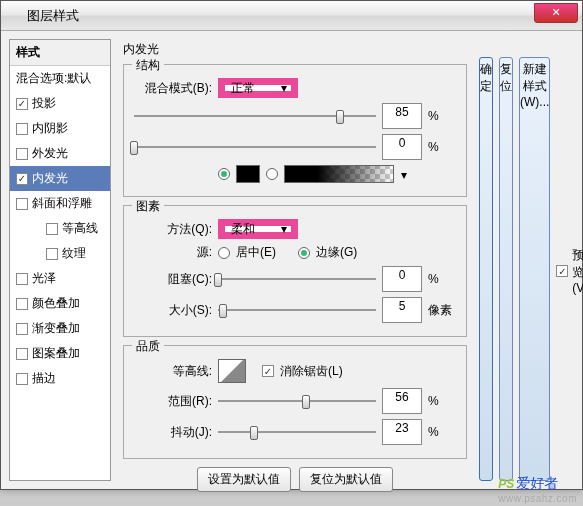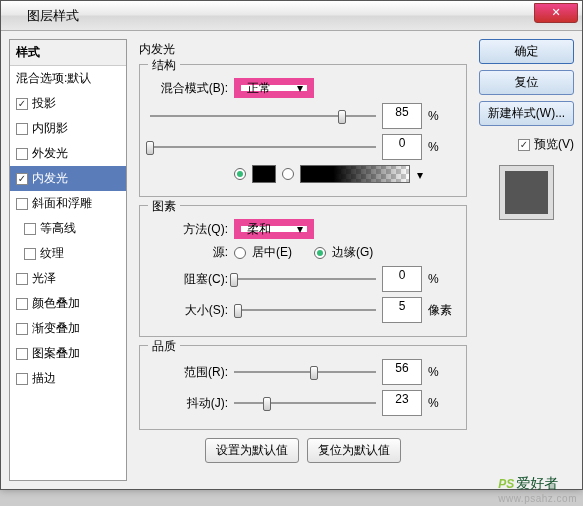--- a/index.html
+++ b/index.html
@@ -2,24 +2,24 @@
 <html><head>
 <meta charset="utf-8">
 <style>
 * { box-sizing: border-box; font-family: "Microsoft YaHei", SimSun, sans-serif; font-size: 12px; }
 body { margin: 0; background: #ccc; width: 583px; height: 506px; position: relative; }
 .window { width: 583px; height: 490px; background: #f0f0f0; border: 1px solid #555; box-shadow: 0 0 8px rgba(0,0,0,0.3); }
 .titlebar { height: 30px; background: linear-gradient(#fff, #e8e8e8 48%, #d8d8d8 52%, #e8e8e8); display: flex; align-items: center; padding-left: 26px; border-bottom: 1px solid #aaa; position: relative; }
 .titlebar-title { font-size: 13px; }
 .close-btn { position: absolute; right: 4px; top: 2px; width: 44px; height: 20px; background: linear-gradient(#e48, #c9302c); color: #fff; border: 1px solid #933; border-radius: 0 0 3px 3px; text-align: center; line-height: 16px; font-size: 11px; cursor: pointer; }
 .content { display: flex; padding: 8px; gap: 8px; height: calc(100% - 30px); }
-.left-panel { width: 118px; border: 1px solid #999; background: #fff; }
+.left-panel { width: 102px; border: 1px solid #999; background: #fff; }
 .left-header { padding: 4px 6px; border-bottom: 1px solid #ccc; background: #f0f0f0; font-weight: bold; }
 .left-item { padding: 4px 6px; display: flex; align-items: center; gap: 4px; cursor: pointer; }
-.left-item.sub { padding-left: 14px; }
+.left-item.sub { padding-left: 36px; }
 .left-item.active { background: #5a7cb8; color: #fff; }
 .chk { width: 12px; height: 12px; border: 1px solid #888; background: #fff; display: inline-flex; align-items: center; justify-content: center; font-size: 10px; color: #333; flex-shrink: 0; }
 .chk.checked::after { content: "✓"; }
 .mid-panel { flex: 1; }
 .mid-title { padding: 2px 4px; margin-bottom: 4px; }
 .fieldset { border: 1px solid #aaa; margin: 0 4px 8px 4px; padding: 8px 10px; position: relative; }
 .fieldset-title { position: absolute; top: -8px; left: 8px; background: #f0f0f0; padding: 0 4px; }
 .row { display: flex; align-items: center; margin: 5px 0; gap: 6px; }
 .label { width: 78px; text-align: right; }
 .select { border: 7px solid #ec4899; background: #fff; height: 20px; padding: 0 20px 0 6px; min-width: 80px; position: relative; display: inline-flex; align-items: center; }
@@ -30,27 +30,27 @@
 .numbox { width: 40px; height: 26px; border: 1px solid #888; background: #fff; text-align: center; line-height: 16px; }
 .unit { width: 28px; }
 .color-sw { width: 24px; height: 18px; border: 1px solid #666; background: #000; }
 .radio { width: 12px; height: 12px; border: 1px solid #666; border-radius: 50%; display: inline-flex; align-items: center; justify-content: center; background: #fff; }
 .radio.on::after { content: ""; width: 6px; height: 6px; background: #3b7; border-radius: 50%; }
 .grad { width: 110px; height: 18px; border: 1px solid #666; background: linear-gradient(to right, #000, #000 30%, transparent), repeating-conic-gradient(#ccc 0 25%, #fff 0 50%) 0/10px 10px; position: relative; }
 .grad::after { content: "▾"; position: absolute; right: -14px; top: 2px; }
 .contour { width: 28px; height: 24px; border: 1px solid #666; background: linear-gradient(135deg, #fff 49%, #888 51%); }
 .btn { border: 1px solid #888; background: linear-gradient(#fdfdfd,#e5e5e5); padding: 3px 10px; border-radius: 3px; cursor: pointer; text-align: center; }
 .btn-row { display: flex; gap: 8px; justify-content: center; margin-top: 4px; }
-.right-panel { width: 95px; display: flex; flex-direction: column; gap: 6px; align-items: stretch; }
+.right-panel { width: 95px; display: flex; flex-direction: row; gap: 6px; align-items: stretch; margin-top: 18px; }
 .right-btn { border: 1px solid #6a8abf; background: linear-gradient(#eaf2fc,#cde); padding: 3px 0; border-radius: 3px; cursor: pointer; text-align: center; }
 .right-btn.highlight { border: 1.5px solid #3b6db5; }
 .preview-row { display: flex; align-items: center; gap: 4px; margin-top: 4px; justify-content: flex-end; }
 .preview-swatch { width: 55px; height: 55px; border: 1px solid #888; background: #555; margin: 6px auto 0; box-shadow: inset 0 0 0 5px #ddd; }
 .watermark { position: absolute; bottom: 2px; right: 6px; font-size: 18px; color: #8ec63f; font-style: italic; font-weight: bold; font-family: Arial; }
-.watermark .cn { font-size: 14px; color: #14532d; font-style: normal; font-weight: normal; margin-left: 2px; }
+.watermark .cn { font-size: 14px; color: #1d4ed8; font-style: normal; font-weight: normal; margin-left: 2px; }
 .watermark .url { display: block; font-size: 10px; color: #aaa; font-style: normal; font-weight: normal; text-align: right; letter-spacing: 0.5px; }
 </style>
 </head>
 <body>
 
 <div class="window">
   <div class="titlebar">
     <span class="titlebar-title">图层样式</span>
     <div class="close-btn">✕</div>
   </div>
@@ -174,20 +174,27 @@
               <div class="slider-track"></div>
               <div class="slider-thumb" style="left:3%"></div>
             </div>
           <div class="numbox">5</div>
           <span class="unit">像素</span>
         </div>
       </div>
 
       <div class="fieldset">
         <span class="fieldset-title">品质</span>
+        <div class="row">
+          <span class="label">等高线:</span>
+          <span class="contour"></span>
+          <span style="width:4px"></span>
+          <span class="chk checked"></span>
+          <span>消除锯齿(L)</span>
+        </div>
         <div class="row">
           <span class="label">范围(R):</span>
           <div class="slider">
               <div class="slider-track"></div>
               <div class="slider-thumb" style="left:56%"></div>
             </div>
           <div class="numbox">56</div>
           <span class="unit">%</span>
         </div>
         <div class="row">

